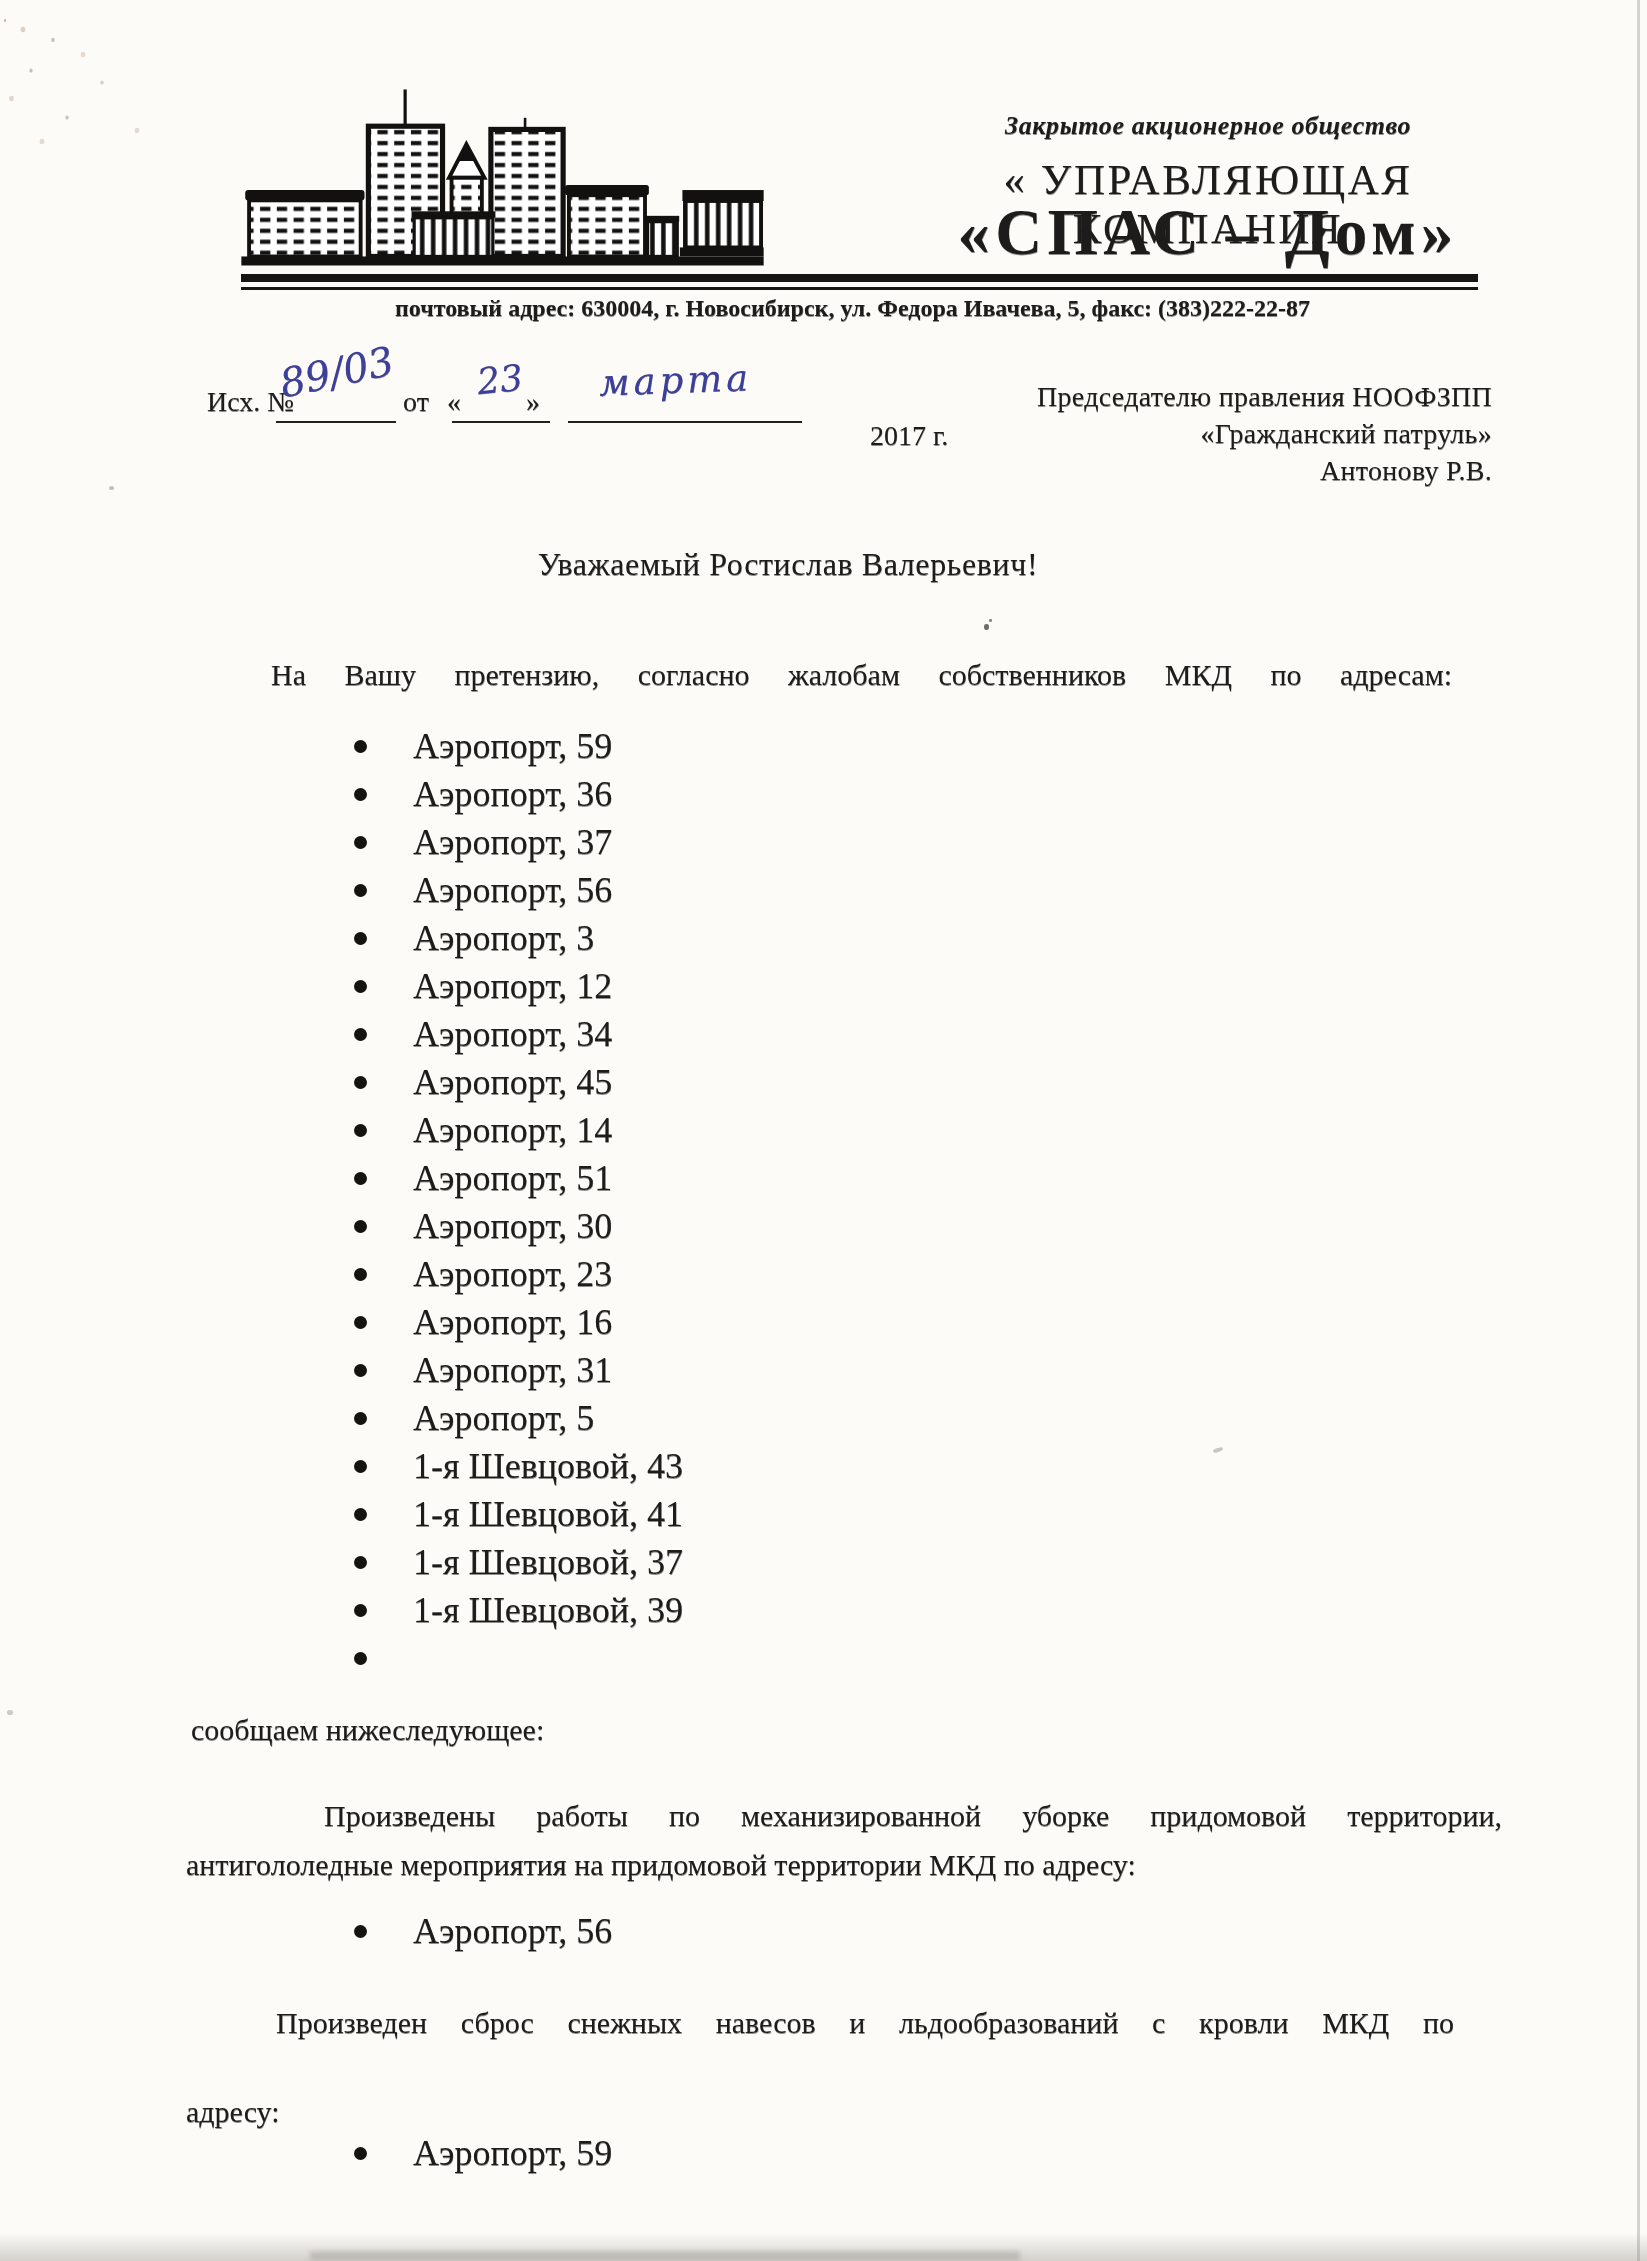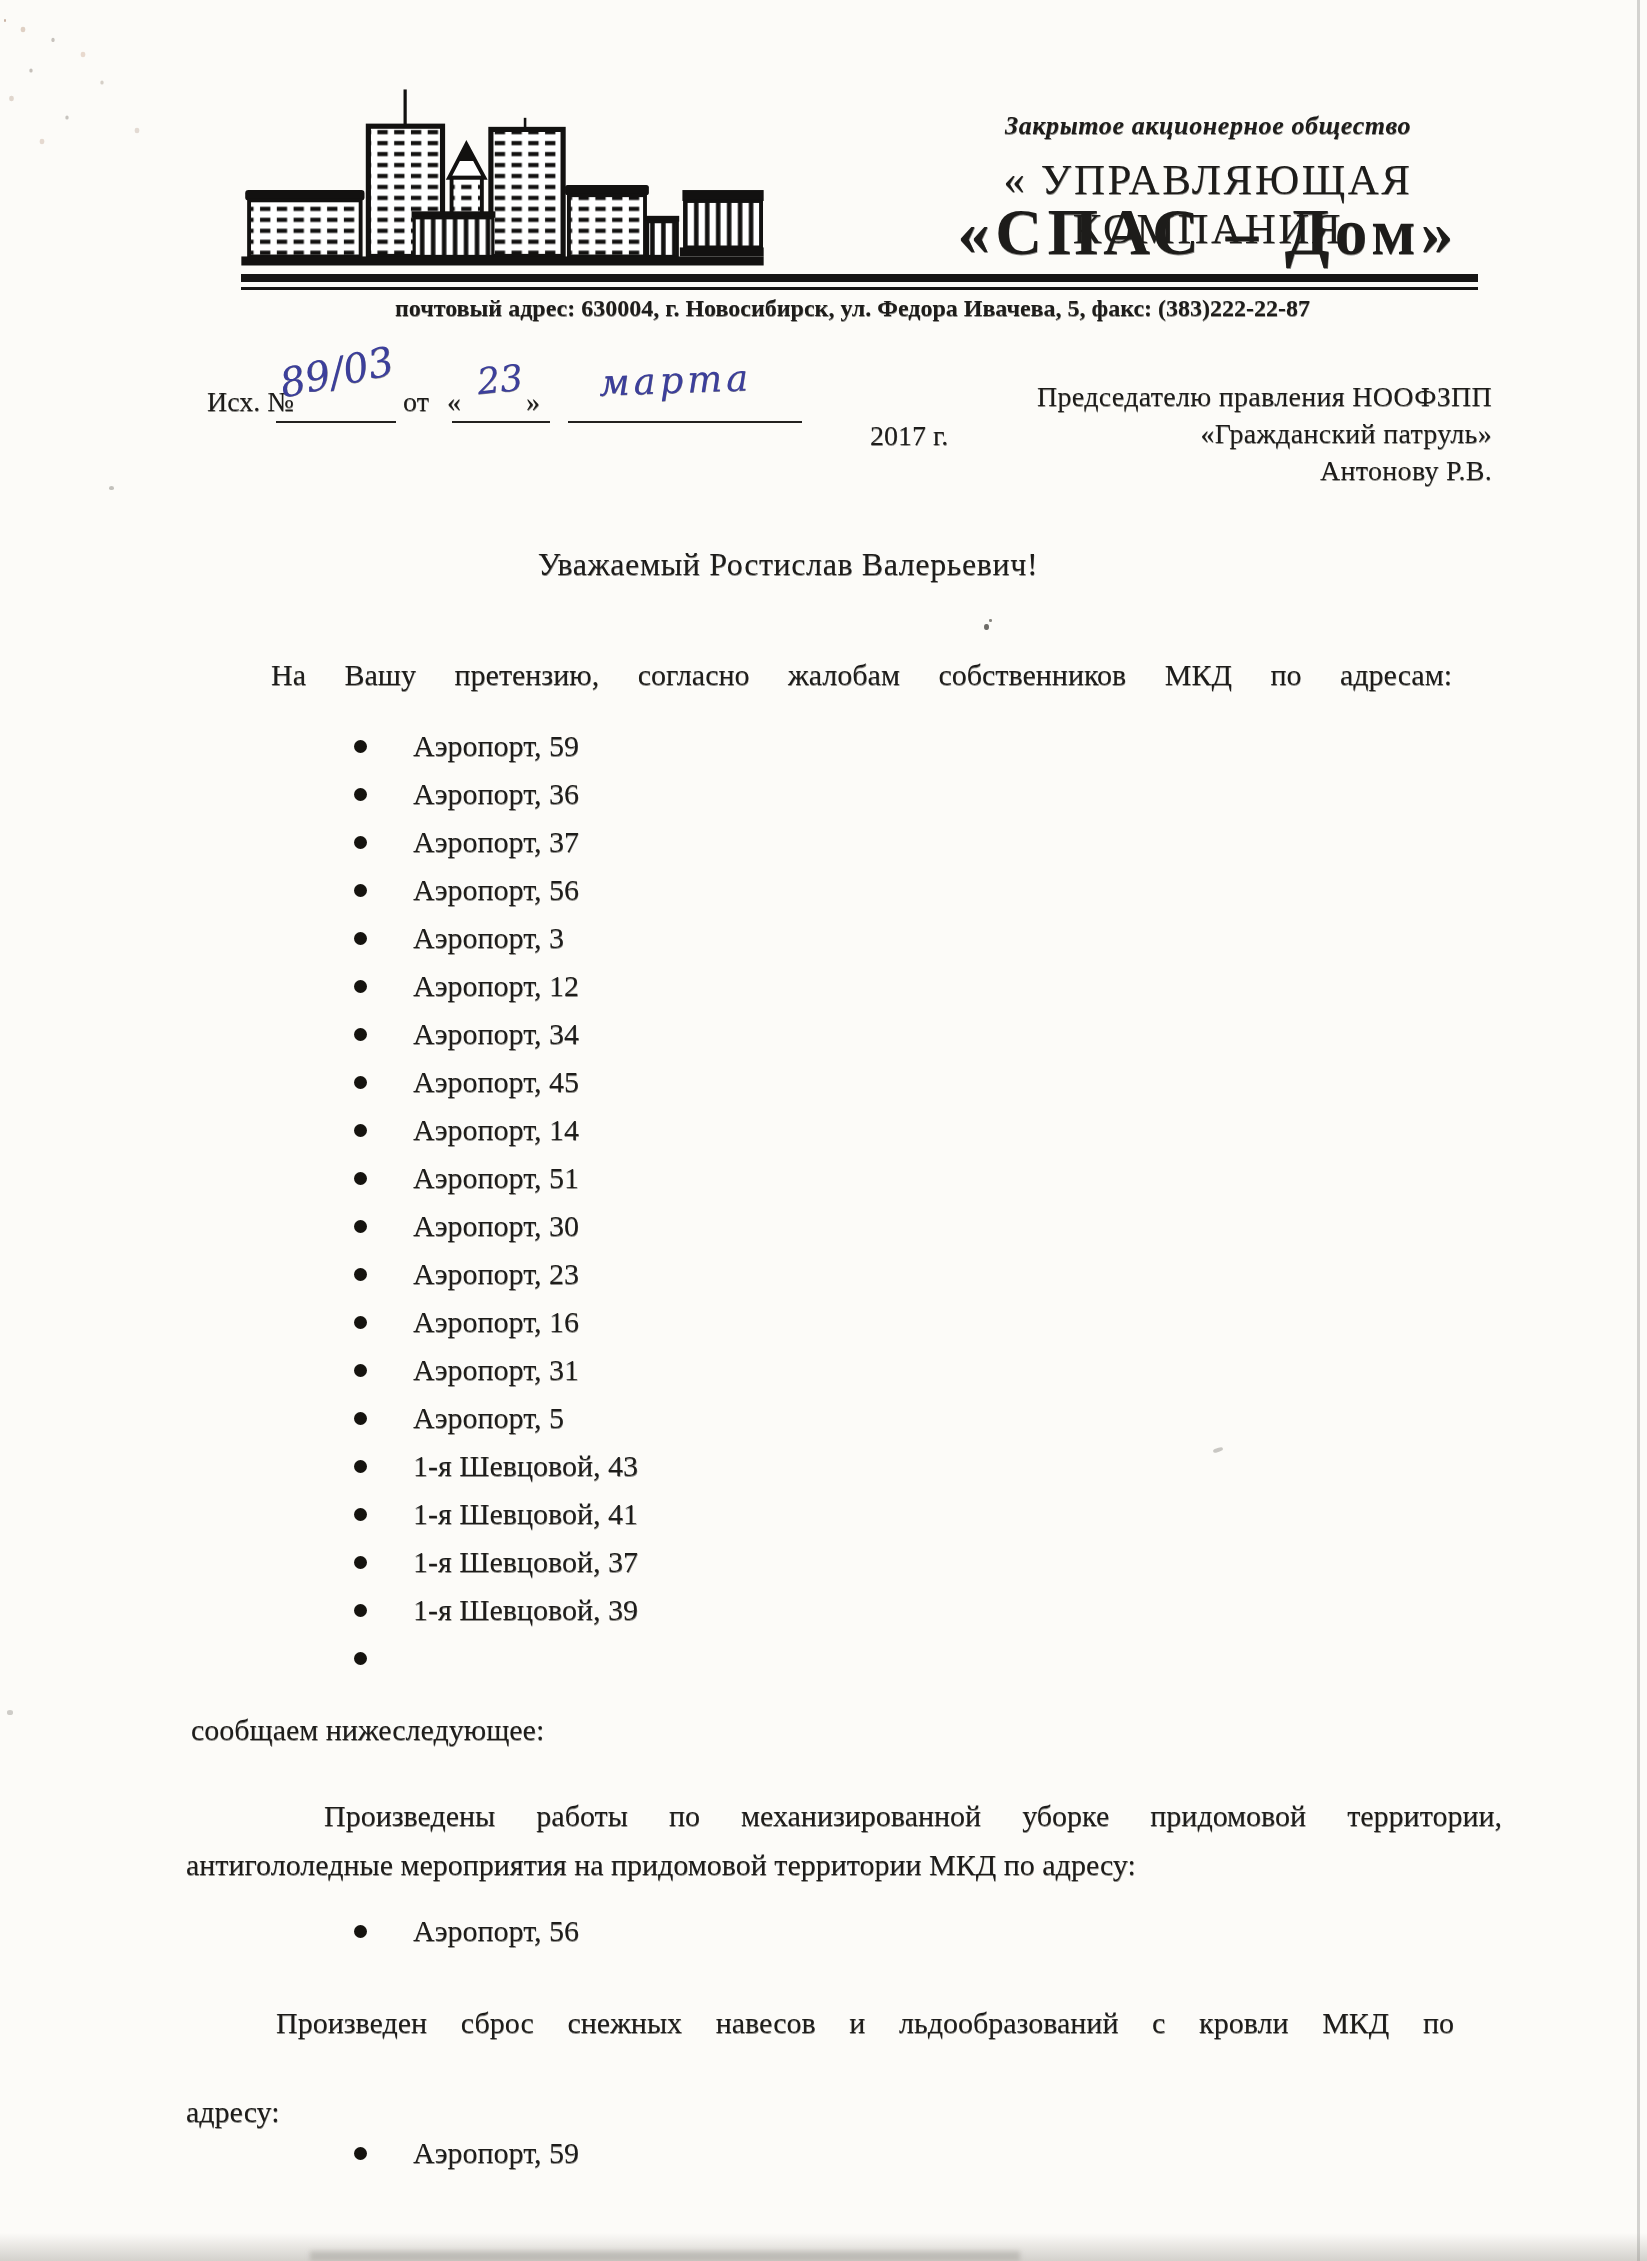--- a/index.html
+++ b/index.html
@@ -38,21 +38,21 @@
     font-size:28px; line-height:37px; letter-spacing:0.3px;}
 
   
   .salutation{left:155px; top:546px; width:1266px; text-align:center; font-size:32px; letter-spacing:0.6px;}
   .intro{left:271px; top:658px; width:1181px; font-size:30px;
     text-align:justify; text-align-last:justify;}
   .jline{font-size:30px; text-align:justify; text-align-last:justify;}
   .nline{font-size:30px; white-space:nowrap;}
 
   ul.blist{list-style:none;}
-  ul.blist li{display:flex; align-items:center; height:48px; font-size:30px;text-align:right;}
+  ul.blist li{display:flex; align-items:center; height:48px; font-size:36px;text-align:right;}
   ul.blist .blt{width:13px; height:13px; border-radius:50%; background:#15130f;
     flex:0 0 13px; margin-right:46px;}
   .list1{left:354px; top:722px;}
   .list2{left:354px; top:1907px;}
   .list3{left:354px; top:2129px;}
 
   .continuation{left:191px; top:1713px; font-size:30px; white-space:nowrap;}
   .p1l1{left:276px; top:1799px; width:1178px;margin-left:48px;}
   .p1l2{left:186px; top:1848px;}
   .p2l1{left:276px; top:2006px; width:1178px;}

